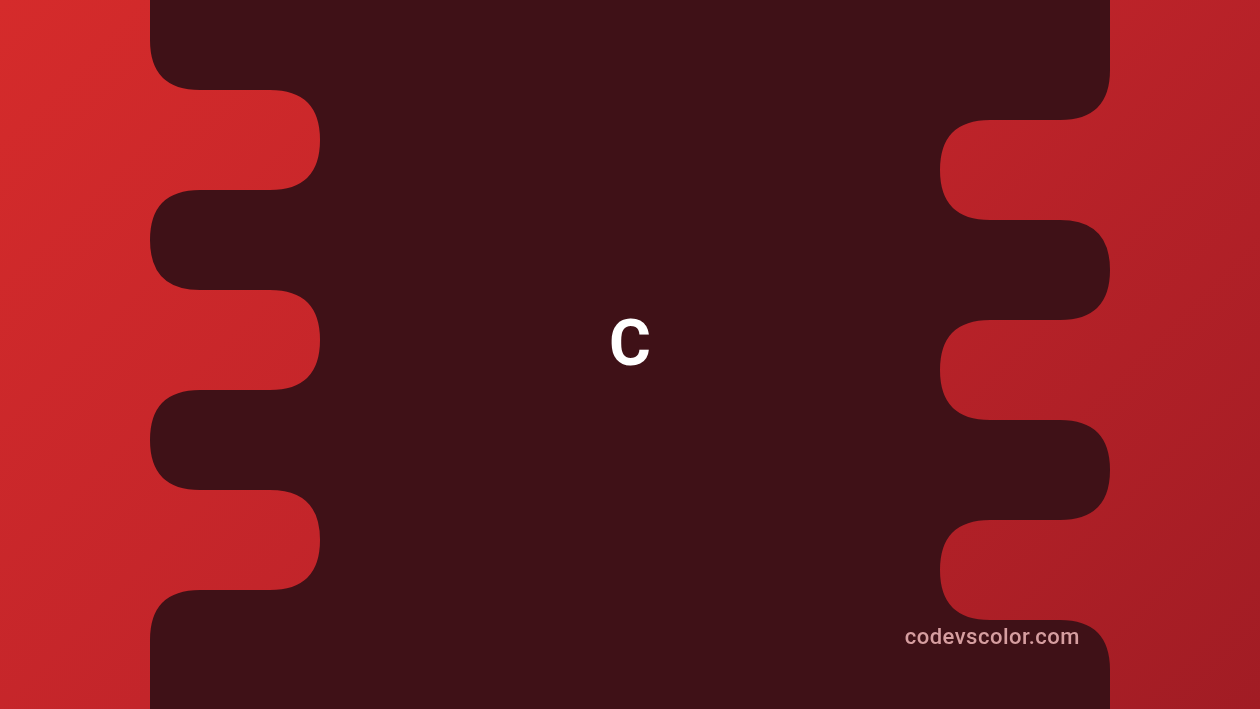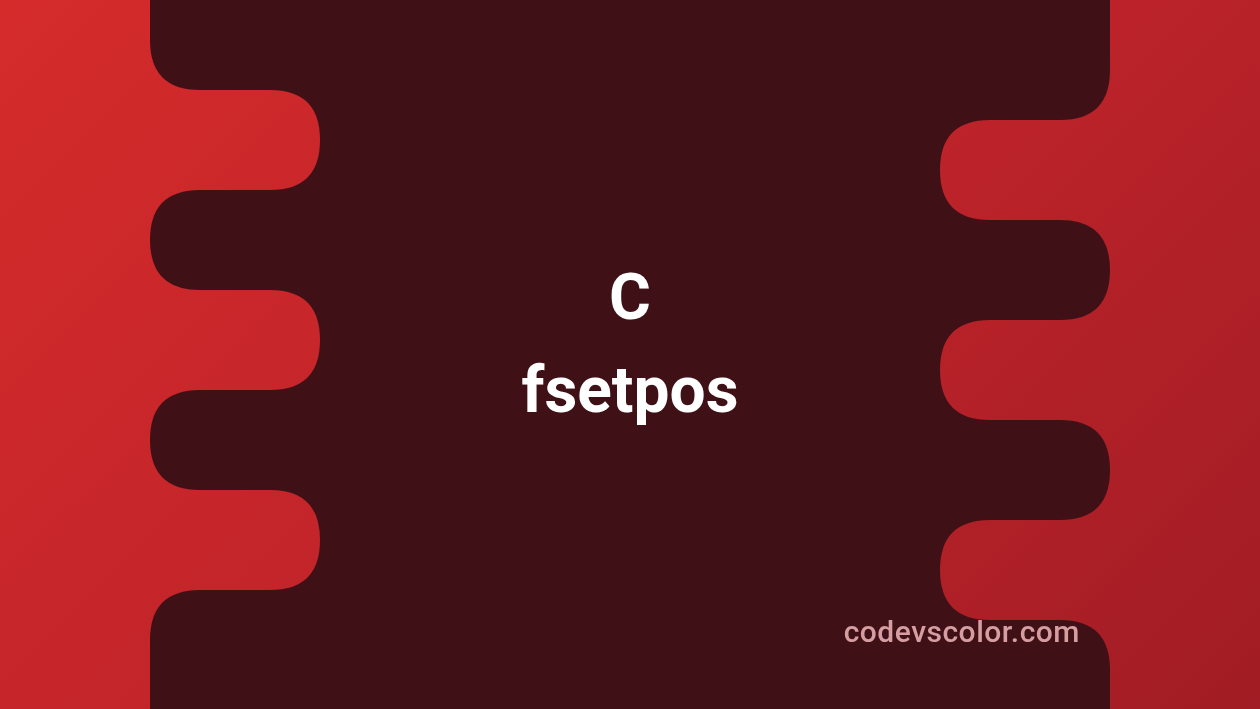--- a/index.html
+++ b/index.html
@@ -39,21 +39,21 @@
     font-weight: 700;
     line-height: 1.45;
     margin-top: -20px;
   }
   .watermark {
     position: absolute;
     bottom: 60px;
     right: 180px;
     z-index: 3;
     color: #d69ea0;
-    font-size: 30px;
+    font-size: 22px;
     font-weight: 500;
     letter-spacing: 0.5px;
   }
 </style>
 </head>
 <body>
 
 <div class="banner">
   <svg class="blob-shape" viewBox="0 0 1260 709" preserveAspectRatio="none">
     <path fill="#3f1117" d="
@@ -98,17 +98,16 @@
       Q 940 120 990 120
       L 1060 120
       Q 1110 120 1110 70
       L 1110 0
       Z
     "></path>
   </svg>
 
   <div class="center-text">
     <div>C</div>
-    <div>fsetpos</div>
   </div>
 
   <div class="watermark">codevscolor.com</div>
 </div>
 
 </body></html>

